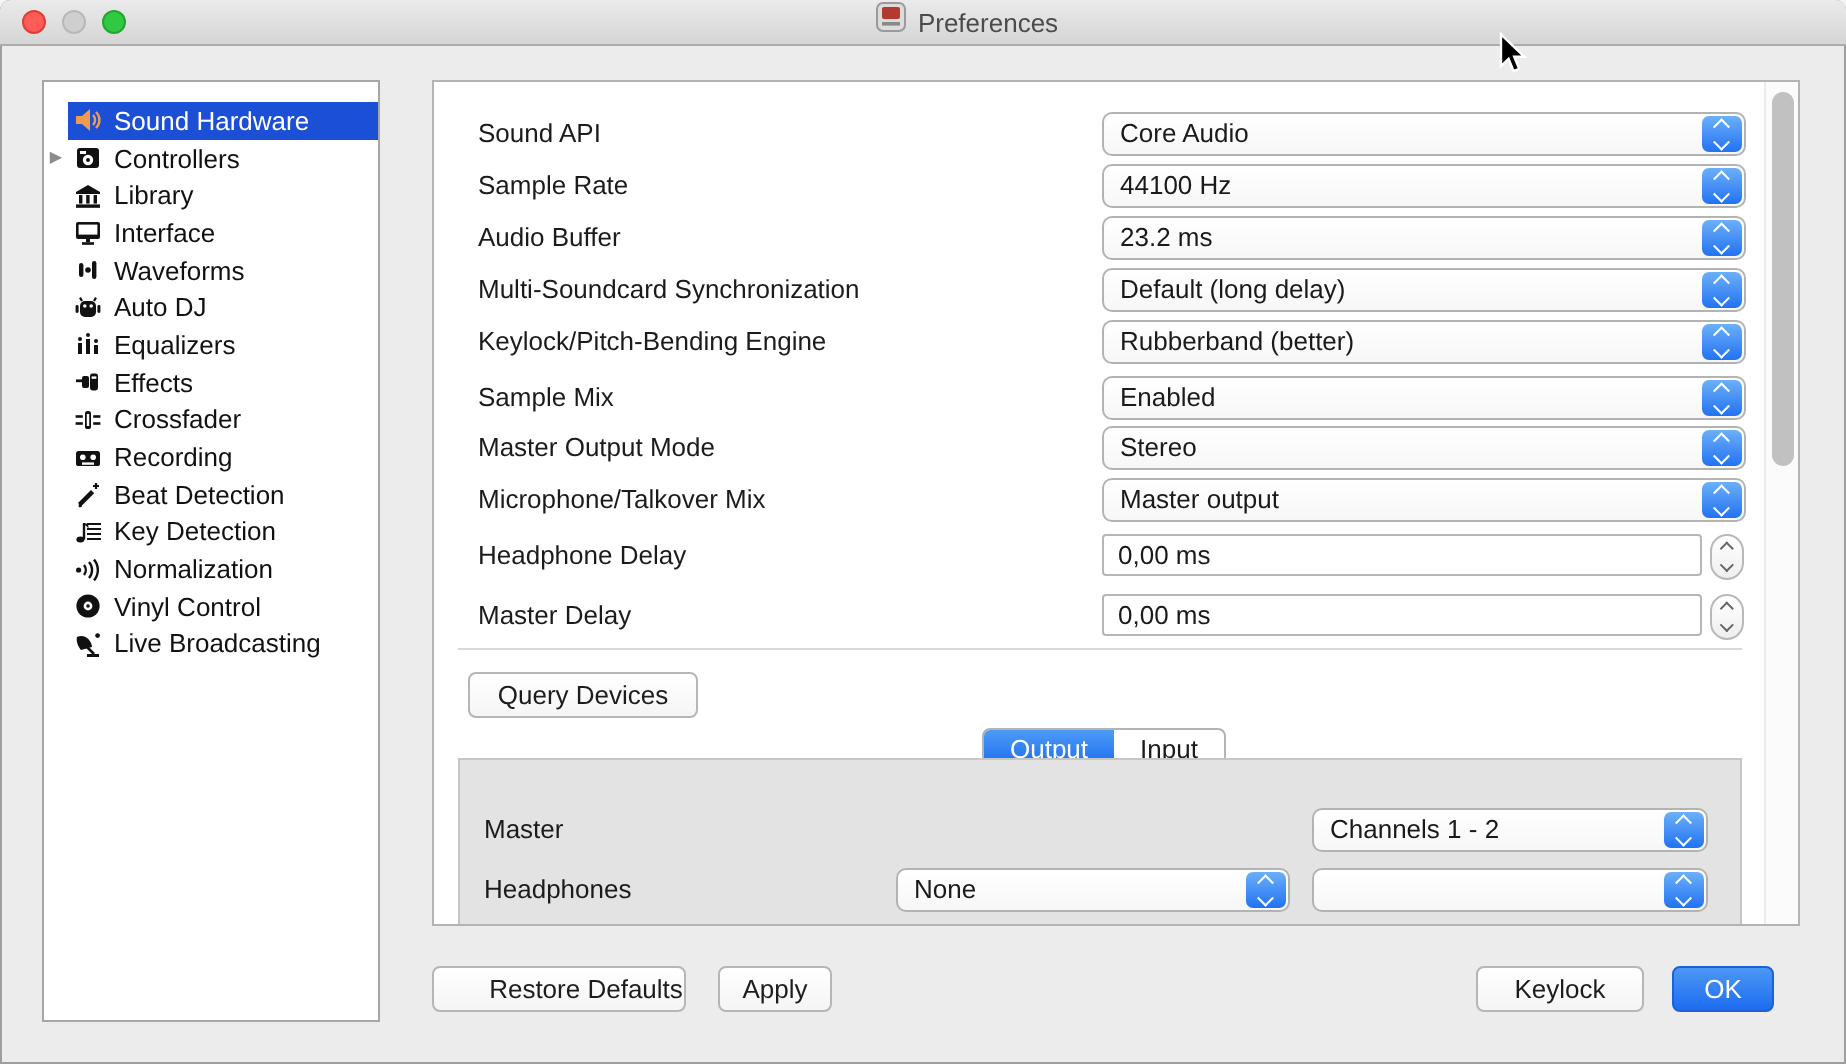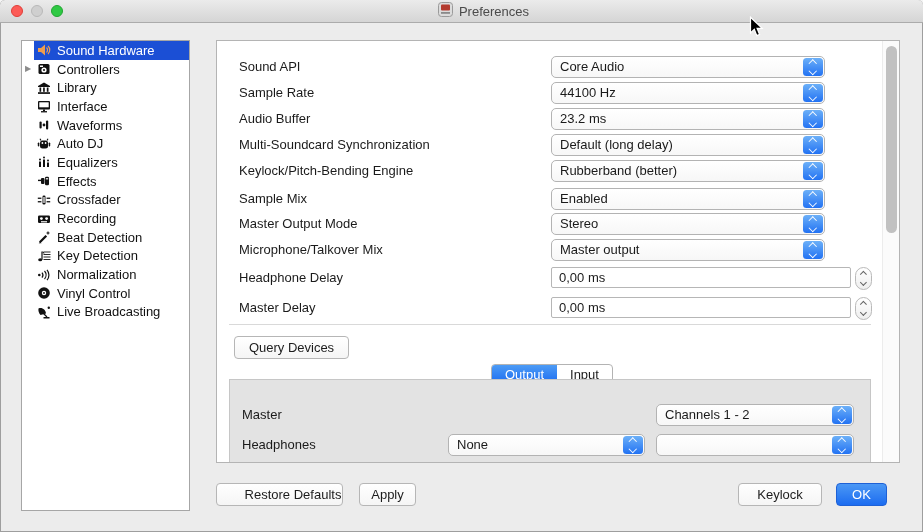--- a/index.html
+++ b/index.html
@@ -7,33 +7,33 @@
   
   .titlebar{position:absolute;left:0;top:0;width:923px;height:22px;background:linear-gradient(#ebebeb,#d5d5d5);border-bottom:1px solid #ababab;border-radius:5px 5px 0 0;padding-left:44px;}
   .lights{position:absolute;left:11px;top:5px;display:flex;gap:8px;}
   .light{width:12px;height:12px;border-radius:50%;box-sizing:border-box;}
   .light.red{background:#fc5b57;border:1px solid #df3e38;}
   .light.gray{background:#cfcfcf;border:1px solid #b8b8b8;}
   .light.green{background:#2fc944;border:1px solid #22a532;}
   .title-wrap{position:absolute;left:0;right:0;top:0;height:22px;display:flex;align-items:center;justify-content:center;gap:6px;}
   .title-text{font-size:13px;color:#4b4b4b;}
   
-  .sidebar{position:absolute;left:21px;top:40px;width:169px;height:471px;background:#fff;border:1px solid #a6a6a6;box-sizing:border-box;padding-top:0;}
+  .sidebar{position:absolute;left:21px;top:40px;width:169px;height:471px;background:#fff;border:1px solid #a6a6a6;box-sizing:border-box;padding-top:10px;}
   .side-item{display:flex;align-items:center;height:18.7px;font-size:13px;color:#111;}
   .disc{width:12px;flex:none;text-align:center;font-size:8px;color:#8b8b8b;line-height:18px;}
   .side-body{flex:1;display:flex;align-items:center;height:100%;padding-left:2px;color:#111;}
   .side-item.selected .side-body{background:#1b4fd5;color:#fff;}
   .side-icon{width:15px;height:15px;margin-right:6px;display:flex;align-items:center;justify-content:center;flex:none;}
   .side-icon svg{display:block;}
   
   .main{position:absolute;left:216px;top:40px;width:684px;height:423px;background:#fff;border:1px solid #b4b4b4;box-sizing:border-box;overflow:hidden;}
   .prow{position:absolute;left:0;width:100%;height:22px;}
   .plabel{position:absolute;left:22px;top:0;line-height:22px;font-size:13px;color:#1b1b1b;white-space:nowrap;}
   
-  .dd{position:absolute;left:334px;width:274px;height:22px;background:linear-gradient(#ffffff,#f7f7f7);border:1px solid #b3b3b3;border-radius:5px;box-sizing:border-box;font-size:13px;color:#1a1a1a;}
+  .dd{position:absolute;left:334px;width:322px;height:22px;background:linear-gradient(#ffffff,#f7f7f7);border:1px solid #b3b3b3;border-radius:5px;box-sizing:border-box;font-size:13px;color:#1a1a1a;}
   .dd .val{position:absolute;left:8px;top:0;line-height:20px;white-space:nowrap;}
   .cap{position:absolute;right:1px;top:1px;width:20px;height:18px;border-radius:3.5px;background:linear-gradient(#6cb0f8,#2272f3);display:flex;flex-direction:column;align-items:center;justify-content:center;gap:2px;}
   .chv{display:block;width:4.5px;height:4.5px;border:solid #fff;border-width:0 1.5px 1.5px 0;}
   .chv.up{transform:rotate(-135deg);}
   .chv.dn{transform:rotate(45deg);}
   
   .sfield{position:absolute;left:334px;width:300px;height:21px;background:#fff;border:1px solid #b6b6b6;border-radius:2px;box-sizing:border-box;font-size:13px;color:#1a1a1a;}
   .sfield .val{position:absolute;left:7px;line-height:19px;}
   .spinner{position:absolute;left:638px;width:17px;height:23px;background:linear-gradient(#ffffff,#efefef);border:1px solid #b9b9b9;border-radius:8.5px;box-sizing:border-box;display:flex;flex-direction:column;align-items:center;justify-content:center;gap:3px;}
   .spinner .chv{width:3.8px;height:3.8px;border-color:#666;border-width:0 1.2px 1.2px 0;}

